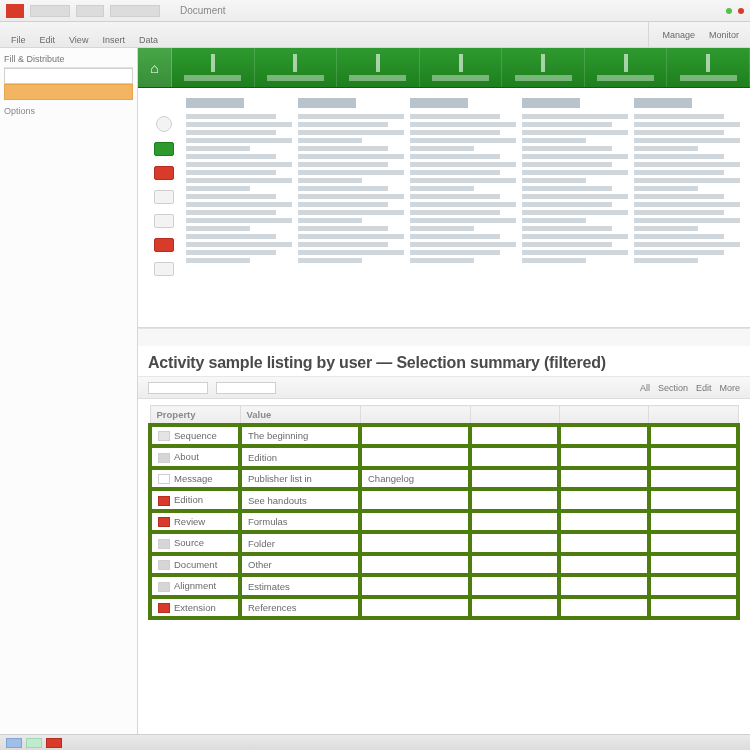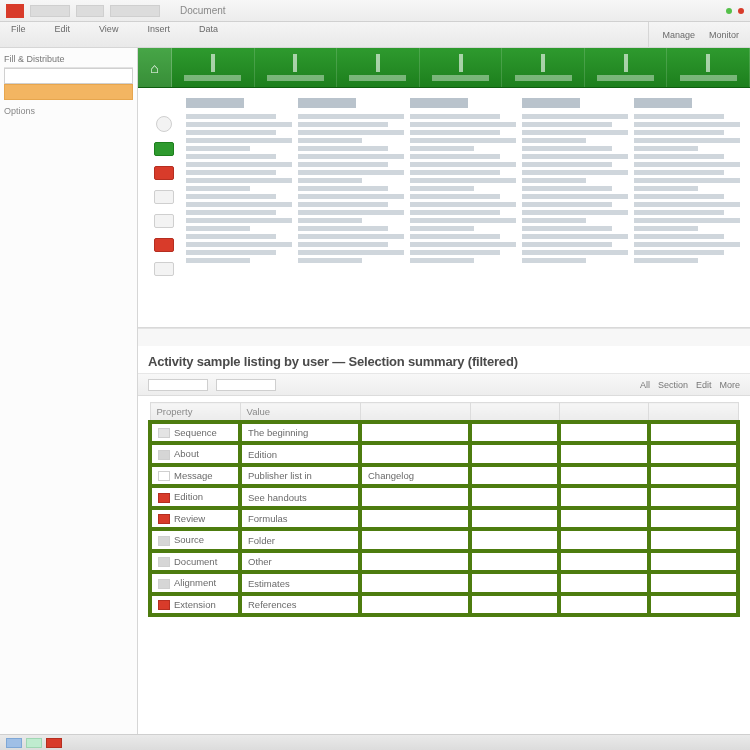--- a/index.html
+++ b/index.html
@@ -21,21 +21,21 @@
   }
   .titlebar .red-square { width: 18px; height: 14px; background:#d83b2a; }
   .titlebar .block { height: 12px; background:#dcdcdc; border:1px solid #cfcfcf; }
   .titlebar .dot-green { width:6px;height:6px;border-radius:50%;background:#55c04a; margin-left:auto;}
   .titlebar .dot-red { width:6px;height:6px;border-radius:50%;background:#d83b2a;}
 
   .menubar {
     height: 26px;
     background: linear-gradient(#f5f5f5,#e9e9e9);
     border-bottom: 1px solid #d6d6d6;
-    display:flex; align-items:flex-start; gap:19px; padding:0 6px;
+    display:flex; align-items:flex-end; gap:4px; padding:0 6px;
     font-size: 9px; color:#6a6a6a;
   }
   .menubar span { padding:2px 5px; }
   .menubar .spacer { flex:1; }
   .menubar .grp {
     display:flex; align-items:center; gap:4px;
     border-left:1px solid #d6d6d6; padding-left:8px; height:100%;
   }
 
   
@@ -115,21 +115,21 @@
   .colblock .ln.m{width:85%;}
   .colblock .ln.l{width:100%;}
 
   .doc-footer{
     height:18px;border-top:1px solid #e3e3e3;background:#f7f7f7;
     font-size:8.5px;color:#9a9a9a;padding:2px 8px;
   }
 
   
   .panel-heading{
-    font-size:13px; font-weight:600; color:#4a4a4a;
+    font-size:16px; font-weight:600; color:#4a4a4a;
     padding:8px 10px 4px 10px;
     letter-spacing:-.2px;
     border-bottom:1px solid #e7e7e7;
     white-space:nowrap; overflow:hidden;
   }
 
   .panel-toolbar{
     height:22px;background:linear-gradient(#f8f8f8,#ededed);
     border-bottom:1px solid #dcdcdc;
     display:flex;align-items:center;gap:8px;padding:0 10px;
@@ -141,21 +141,21 @@
   
   .table-wrap{
     flex:1; overflow:hidden;
     padding:6px 10px 0 10px;
   }
   table{
     width:100%; border-collapse:collapse; font-size:9.5px; color:#6a6a6a;
     table-layout:fixed;
   }
   thead th{
-    text-align:left; font-weight:400; color:#8a8a8a;
+    text-align:left; font-weight:700; color:#8a8a8a;
     background:linear-gradient(#f6f6f6,#ececec);
     border:1px solid #dcdcdc; padding:3px 6px;
     white-space:nowrap; overflow:hidden;margin-left:25px;
   }
   tbody td{
     border:4px solid #4d7c0f; padding:3px 6px; background:#fff;
     white-space:nowrap; overflow:hidden;
   }
   tbody tr:nth-child(1) td:first-child .sw,
   tbody tr .sw{

